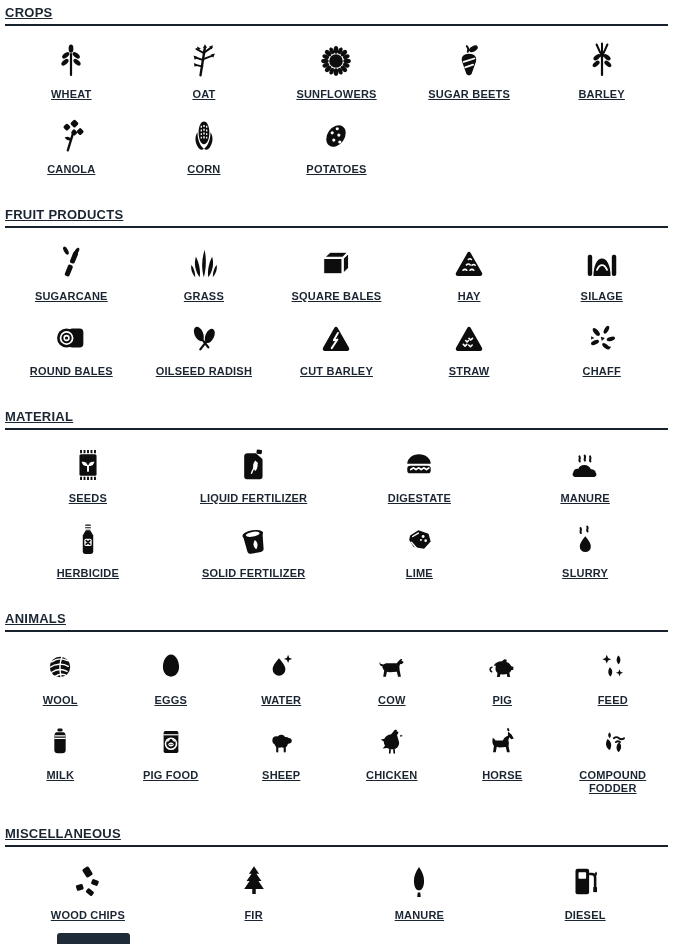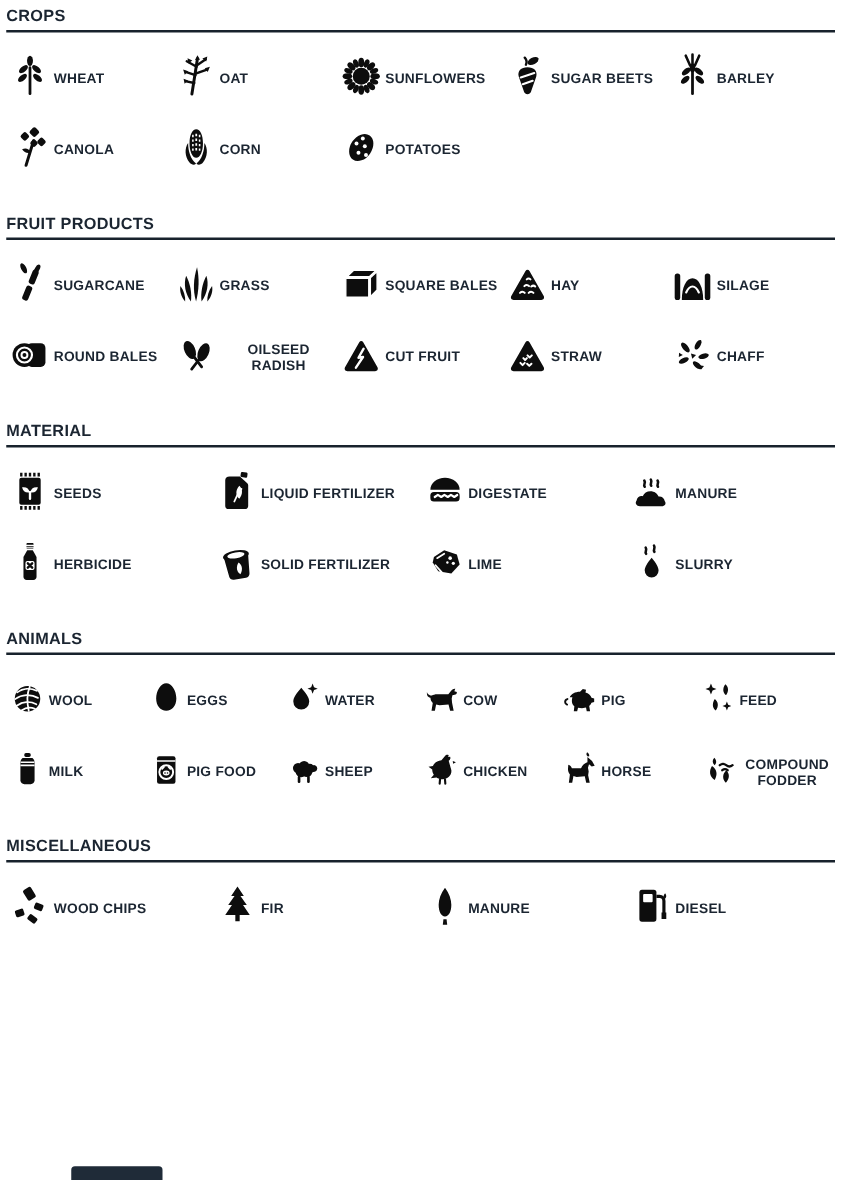--- a/index.html
+++ b/index.html
@@ -6,35 +6,35 @@
     --ink:#1b2531;
     --icon-ink:#0d0d0d;
   }
   html,body{margin:0;padding:0;}
   body{
     width:683px;height:944px;overflow:hidden;position:relative;
     background:#ffffff;
     font-family:"Liberation Sans",sans-serif;
     color:var(--ink);
   }
-  main{padding:2px 15px 0 5px;}
+  main{padding:2px 15px 0 5px;text-decoration:underline;}
   .section{margin-bottom:28px;}
   .section:last-child{margin-bottom:16px;}
   .section-title{
     font-size:13px;font-weight:bold;letter-spacing:.25px;
     color:var(--ink);
     padding:3px 0 4px 0;
     border-bottom:2.5px solid #18222c;
   }
   .grid{display:grid;}
   .cols-4{grid-template-columns:repeat(4,1fr);}
   .cols-5{grid-template-columns:repeat(5,1fr);}
   .cols-6{grid-template-columns:repeat(6,1fr);}
   .cell{
-    display:flex;align-items:center;
+    display:flex;flex-direction:column;align-items:center;
     padding-top:13px;
   }
   .icon-box{
     height:44px;display:flex;align-items:center;justify-content:center;
     color:var(--icon-ink);
   }
   .icon-box svg{width:38px;height:38px;fill:currentColor;}
   .cols-6 .icon-box svg{width:34px;height:34px;}
   .item-label{
     padding-top:5px;
@@ -265,21 +265,21 @@
             </div>
             <div class="item-label">OILSEED RADISH</div>
           </div>
           <div class="cell">
             <div class="icon-box">
               <svg viewBox="0 0 24 24" aria-hidden="true">
                 <path d="M11 5.6c.5-.9 1.5-.9 2 0l7.2 12.6c.5 1-.1 2-1.2 2H5c-1.1 0-1.7-1-1.2-2z"></path>
                 <path d="M13.2 8.8l-2.6 4.6 2.3-.4-3.6 5.4" stroke="#fff" stroke-width="1.2" fill="none" stroke-linecap="round" stroke-linejoin="round"></path>
               </svg>
             </div>
-            <div class="item-label">CUT FRUIT</div>
+            <div class="item-label">CUT BARLEY</div>
           </div>
           <div class="cell">
             <div class="icon-box">
               <svg viewBox="0 0 24 24" aria-hidden="true">
                 <path d="M11 5.6c.5-.9 1.5-.9 2 0l7.2 12.6c.5 1-.1 2-1.2 2H5c-1.1 0-1.7-1-1.2-2z"></path>
                 <path d="M8.4 16l1.1 1.1L10.6 16M11.8 16.4l1.1 1.1L14 16.4M12 12.2l1.1 1.1 1.1-1.1M9.9 13.6l.9.9.9-.9" stroke="#fff" stroke-width="1" fill="none" stroke-linecap="round" stroke-linejoin="round"></path>
               </svg>
             </div>
             <div class="item-label">STRAW</div>
           </div>

